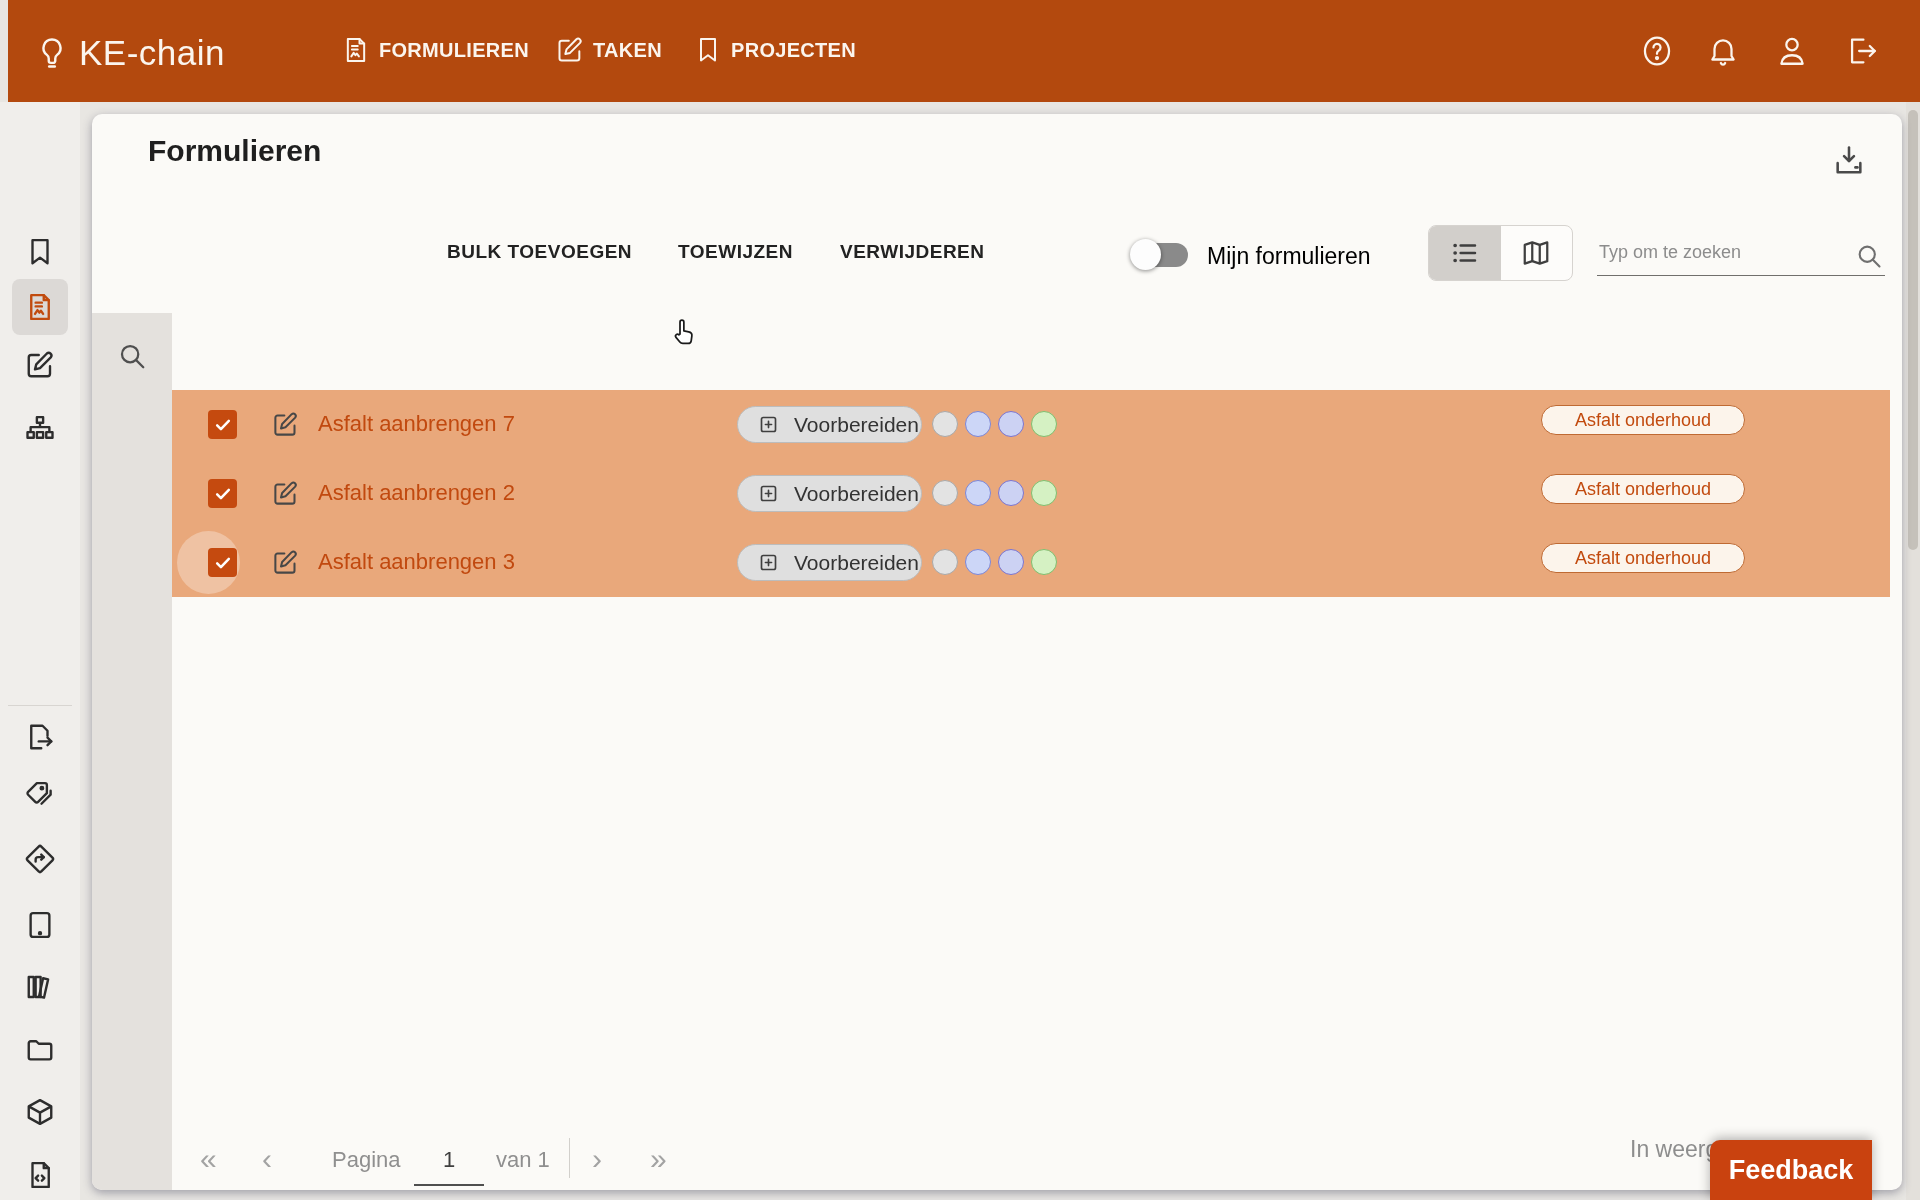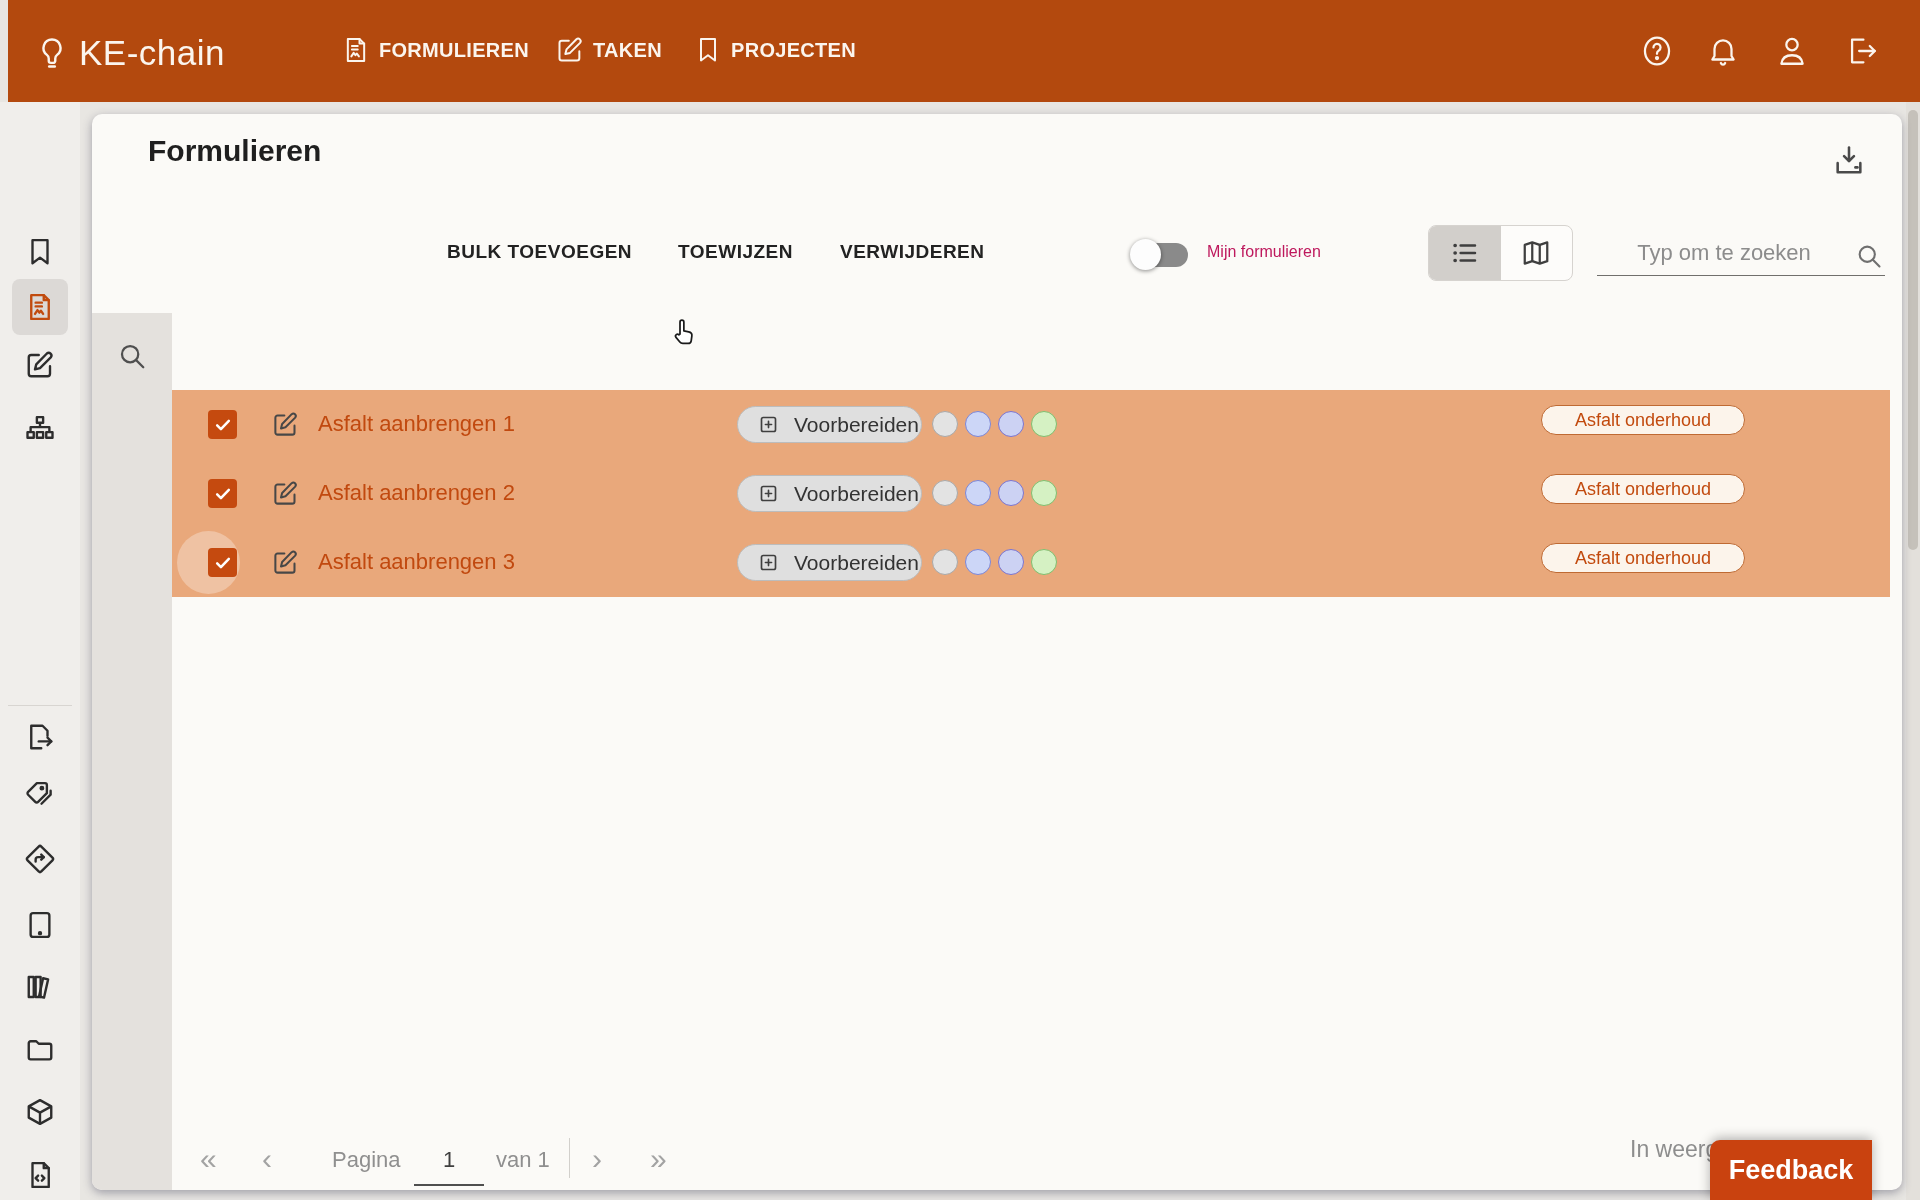--- a/index.html
+++ b/index.html
@@ -31,27 +31,27 @@
 
   
   .btn-green { position:absolute; left:22px; top:113px; width:308px; height:56px; background:#2e7d32; color:#fff;
                border:none; border-radius:6px; font-family:inherit; font-size:19px; font-weight:700; letter-spacing:.6px;
                box-shadow:0 2px 5px rgba(0,0,0,.3); cursor:pointer; }
   .btn-text { position:absolute; top:127px; background:none; border:none; font-family:inherit; font-size:19px; font-weight:700;
               letter-spacing:.5px; color:#222; cursor:pointer; }
   .switch { position:absolute; left:1040px; top:127px; width:58px; height:28px; cursor:pointer; }
   .switch .track { position:absolute; left:0; top:2px; width:56px; height:24px; border-radius:12px; background:#8a8a8a; }
   .switch .knob { position:absolute; left:-2px; top:-2px; width:31px; height:31px; border-radius:50%; background:#fdfdfd; box-shadow:0 1px 4px rgba(0,0,0,.45); }
-  .switch-label { position:absolute; left:1115px; top:129px; font-size:16px; color:#be185d; }
+  .switch-label { position:absolute; left:1115px; top:129px; font-size:23px; color:#000000; }
   .viewtoggle { position:absolute; left:1336px; top:111px; width:145px; height:56px; border:1px solid #d6d3cf; border-radius:8px; background:#fdfcfa; overflow:hidden; display:flex; }
   .viewtoggle .half { width:72px; height:100%; display:flex; align-items:center; justify-content:center; color:#3f3f3f; cursor:pointer; }
   .viewtoggle .sel { background:#d2cfcb; }
   .searchbox { position:absolute; left:1505px; top:122px; width:288px; height:42px; }
   .searchbox input { width:288px; height:40px; border:none; border-bottom:1.5px solid #706f6c; background:transparent; outline:none;
-                     font-family:inherit; font-size:22px; color:#333; padding:0 36px 6px 2px;text-align:center; }
+                     font-family:inherit; font-size:18px; color:#333; padding:0 36px 6px 2px; }
   .searchbox input::placeholder { color:#8c8c8c; }
   .searchbox .mag { position:absolute; right:2px; top:6px; width:28px; height:28px; color:#6f6f6f; cursor:pointer; }
 
   
   .gutter { position:absolute; left:0; top:199px; width:80px; height:877px; background:#e4e1dd; border-bottom-left-radius:10px; }
   .gutter .mag { position:absolute; left:25px; top:28px; width:30px; height:30px; color:#4f4f4f; cursor:pointer; }
   .thead { position:absolute; left:0; top:199px; width:1810px; height:77px; }
   .th { position:absolute; top:27px; font-size:20px; font-weight:700; color:#3a3a3a; }
   .sort-arrow { font-weight:400; color:#5d5d5d; font-size:21px; margin-left:10px; }
   .row { position:absolute; left:80px; width:1718px; height:69px; background:#e9a87b; }
@@ -351,21 +351,21 @@
       <svg width="20" height="20" viewBox="0 0 24 24" fill="none" stroke="#fff" stroke-width="3" stroke-linecap="round" stroke-linejoin="round">
           <path d="M5 12.5l4.5 4.5L19 7"></path>
         </svg>
     </div>
     <span class="row-edit">
       <svg width="27" height="27" viewBox="0 0 24 24" fill="none" stroke="currentColor" stroke-width="1.8" stroke-linecap="round" stroke-linejoin="round">
         <path d="M20 13v6a2 2 0 0 1-2 2H5a2 2 0 0 1-2-2V6a2 2 0 0 1 2-2h6"></path>
           <path d="M17.5 2.8a2.2 2.2 0 0 1 3.1 3.1L12 14.5 8 15.5l1-4z"></path>
       </svg>
     </span>
-    <a class="row-link">Asfalt aanbrengen 1</a>
+    <a class="row-link">Asfalt aanbrengen 7</a>
     <div class="chip-status">
       <span>
         <svg width="21" height="21" viewBox="0 0 24 24" fill="none" stroke="#3f3f3f" stroke-width="1.9" stroke-linecap="round">
             <rect x="4" y="4" width="16" height="16" rx="2"></rect>
             <path d="M12 8.5v7M8.5 12h7"></path>
           </svg>
       </span>
       <span>Voorbereiden</span>
     </div>
     <span class="dot dot1"></span>

